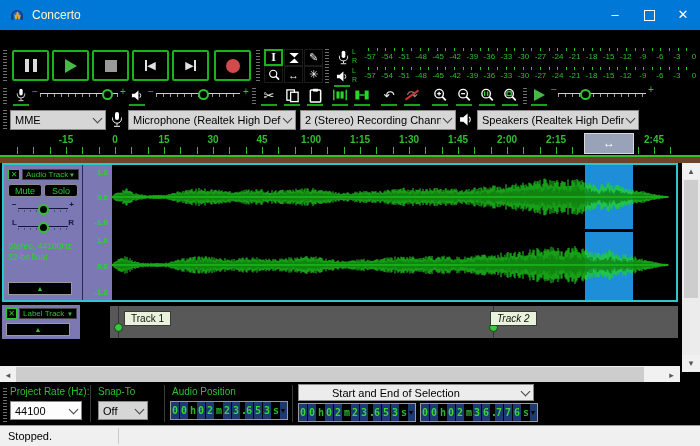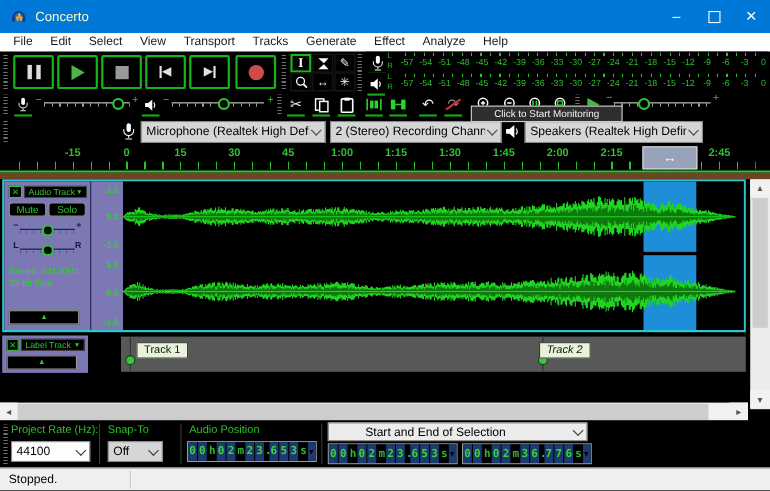--- a/index.html
+++ b/index.html
@@ -120,32 +120,20 @@
         <rect x="11.4" y="8" width="2.6" height="5" rx="1" fill="#1b3a8c"></rect>
         <path d="M6 8 l1 4 1.5-7 1.5 7 1-4" fill="none" stroke="#f5a623" stroke-width="1.4"></path>
       </svg>
     </span>
     <span class="abs title-text">Concerto</span>
     <span class="abs win-btn" style="left:598px;">–</span>
     <span class="abs win-btn" style="left:632px;"><span class="max-box"></span></span>
     <span class="abs win-btn" style="left:666px;">✕</span>
   </div>
 
-  <div class="abs menubar" id="menubar">
-      <span class="menu-item">File</span>
-      <span class="menu-item">Edit</span>
-      <span class="menu-item">Select</span>
-      <span class="menu-item">View</span>
-      <span class="menu-item">Transport</span>
-      <span class="menu-item">Tracks</span>
-      <span class="menu-item">Generate</span>
-      <span class="menu-item">Effect</span>
-      <span class="menu-item">Analyze</span>
-      <span class="menu-item">Help</span>
-    </div>
 
   <div class="abs toolbars">
     <div class="abs grip" style="left:3px;top:3px;height:31px;"></div>
 
     <div class="abs tr-btn" style="left:12px;top:3px;">
         <span class="pause-bar"></span>
         <span class="pause-bar"></span>
       </div>
     <div class="abs tr-btn" style="left:52px;top:3px;">
         <span class="play-tri"></span>
@@ -218,21 +206,20 @@
           <span class="scale-num" style="left: 212.6px;">-21</span>
           <span class="scale-num" style="left: 229.65px;">-18</span>
           <span class="scale-num" style="left: 246.7px;">-15</span>
           <span class="scale-num" style="left: 263.75px;">-12</span>
           <span class="scale-num" style="left: 280.8px;">-9</span>
           <span class="scale-num" style="left: 297.85px;">-6</span>
           <span class="scale-num" style="left: 314.9px;">-3</span>
           <span class="scale-num" style="left: 331.95px;">0</span>
         </div>
     </div>
-    <div class="abs tooltip">Click to Start Monitoring</div>
 
     <div class="abs meter-row" style="top:19px;">
       <span class="abs ed-btn" style="left:1px;top:1px;">
         <svg width="13" height="13" viewBox="0 0 14 14">
             <polygon points="1,5 4,5 8,1.5 8,12.5 4,9 1,9" fill="#fff"></polygon>
             <path d="M9.5 4.5a4 4 0 0 1 0 5" stroke="#fff" fill="none"></path>
           </svg>
       </span>
       <span class="meter-lr"><span>L</span><br><span>R</span></span>
       <div class="meter-scale">
@@ -361,20 +348,24 @@
         <span class="play-tri" style="border-left-width:11px;border-top-width:6px;border-bottom-width:6px;"></span>
       </div>
     <span class="abs sign" style="left:551px;top:38px;">−</span>
     <div class="abs" style="left:558px;top:40px;width:88px;height:16px;">
       <span class="slider-line ticks"></span>
         <span class="thumb" style="left:22px;"></span>
     </div>
     <span class="abs sign" style="left:648px;top:38px;">+</span>
 
     <div class="abs grip" style="left:3px;top:63px;height:19px;"></div>
+    <div class="abs dd" style="left:10px;top:63px;width:96px;height:20px;">
+      <span class="lbl">MME</span>
+        <span class="chev"></span>
+    </div>
     <span class="abs" style="left:111px;top:64px;">
       <svg width="12" height="17" viewBox="0 0 12 16">
           <rect x="4" y="0.5" width="4" height="8" rx="2" fill="#fff"></rect>
           <path d="M1.5 6v1.2a4.5 4.5 0 0 0 9 0V6" stroke="#fff" fill="none"></path>
           <line x1="6" y1="12" x2="6" y2="14" stroke="#fff"></line>
           <line x1="3" y1="14.8" x2="9" y2="14.8" stroke="#fff"></line>
         </svg>
     </span>
     <div class="abs dd" style="left:128px;top:63px;width:168px;height:20px;">
       <span class="lbl">Microphone (Realtek High Defini</span>

